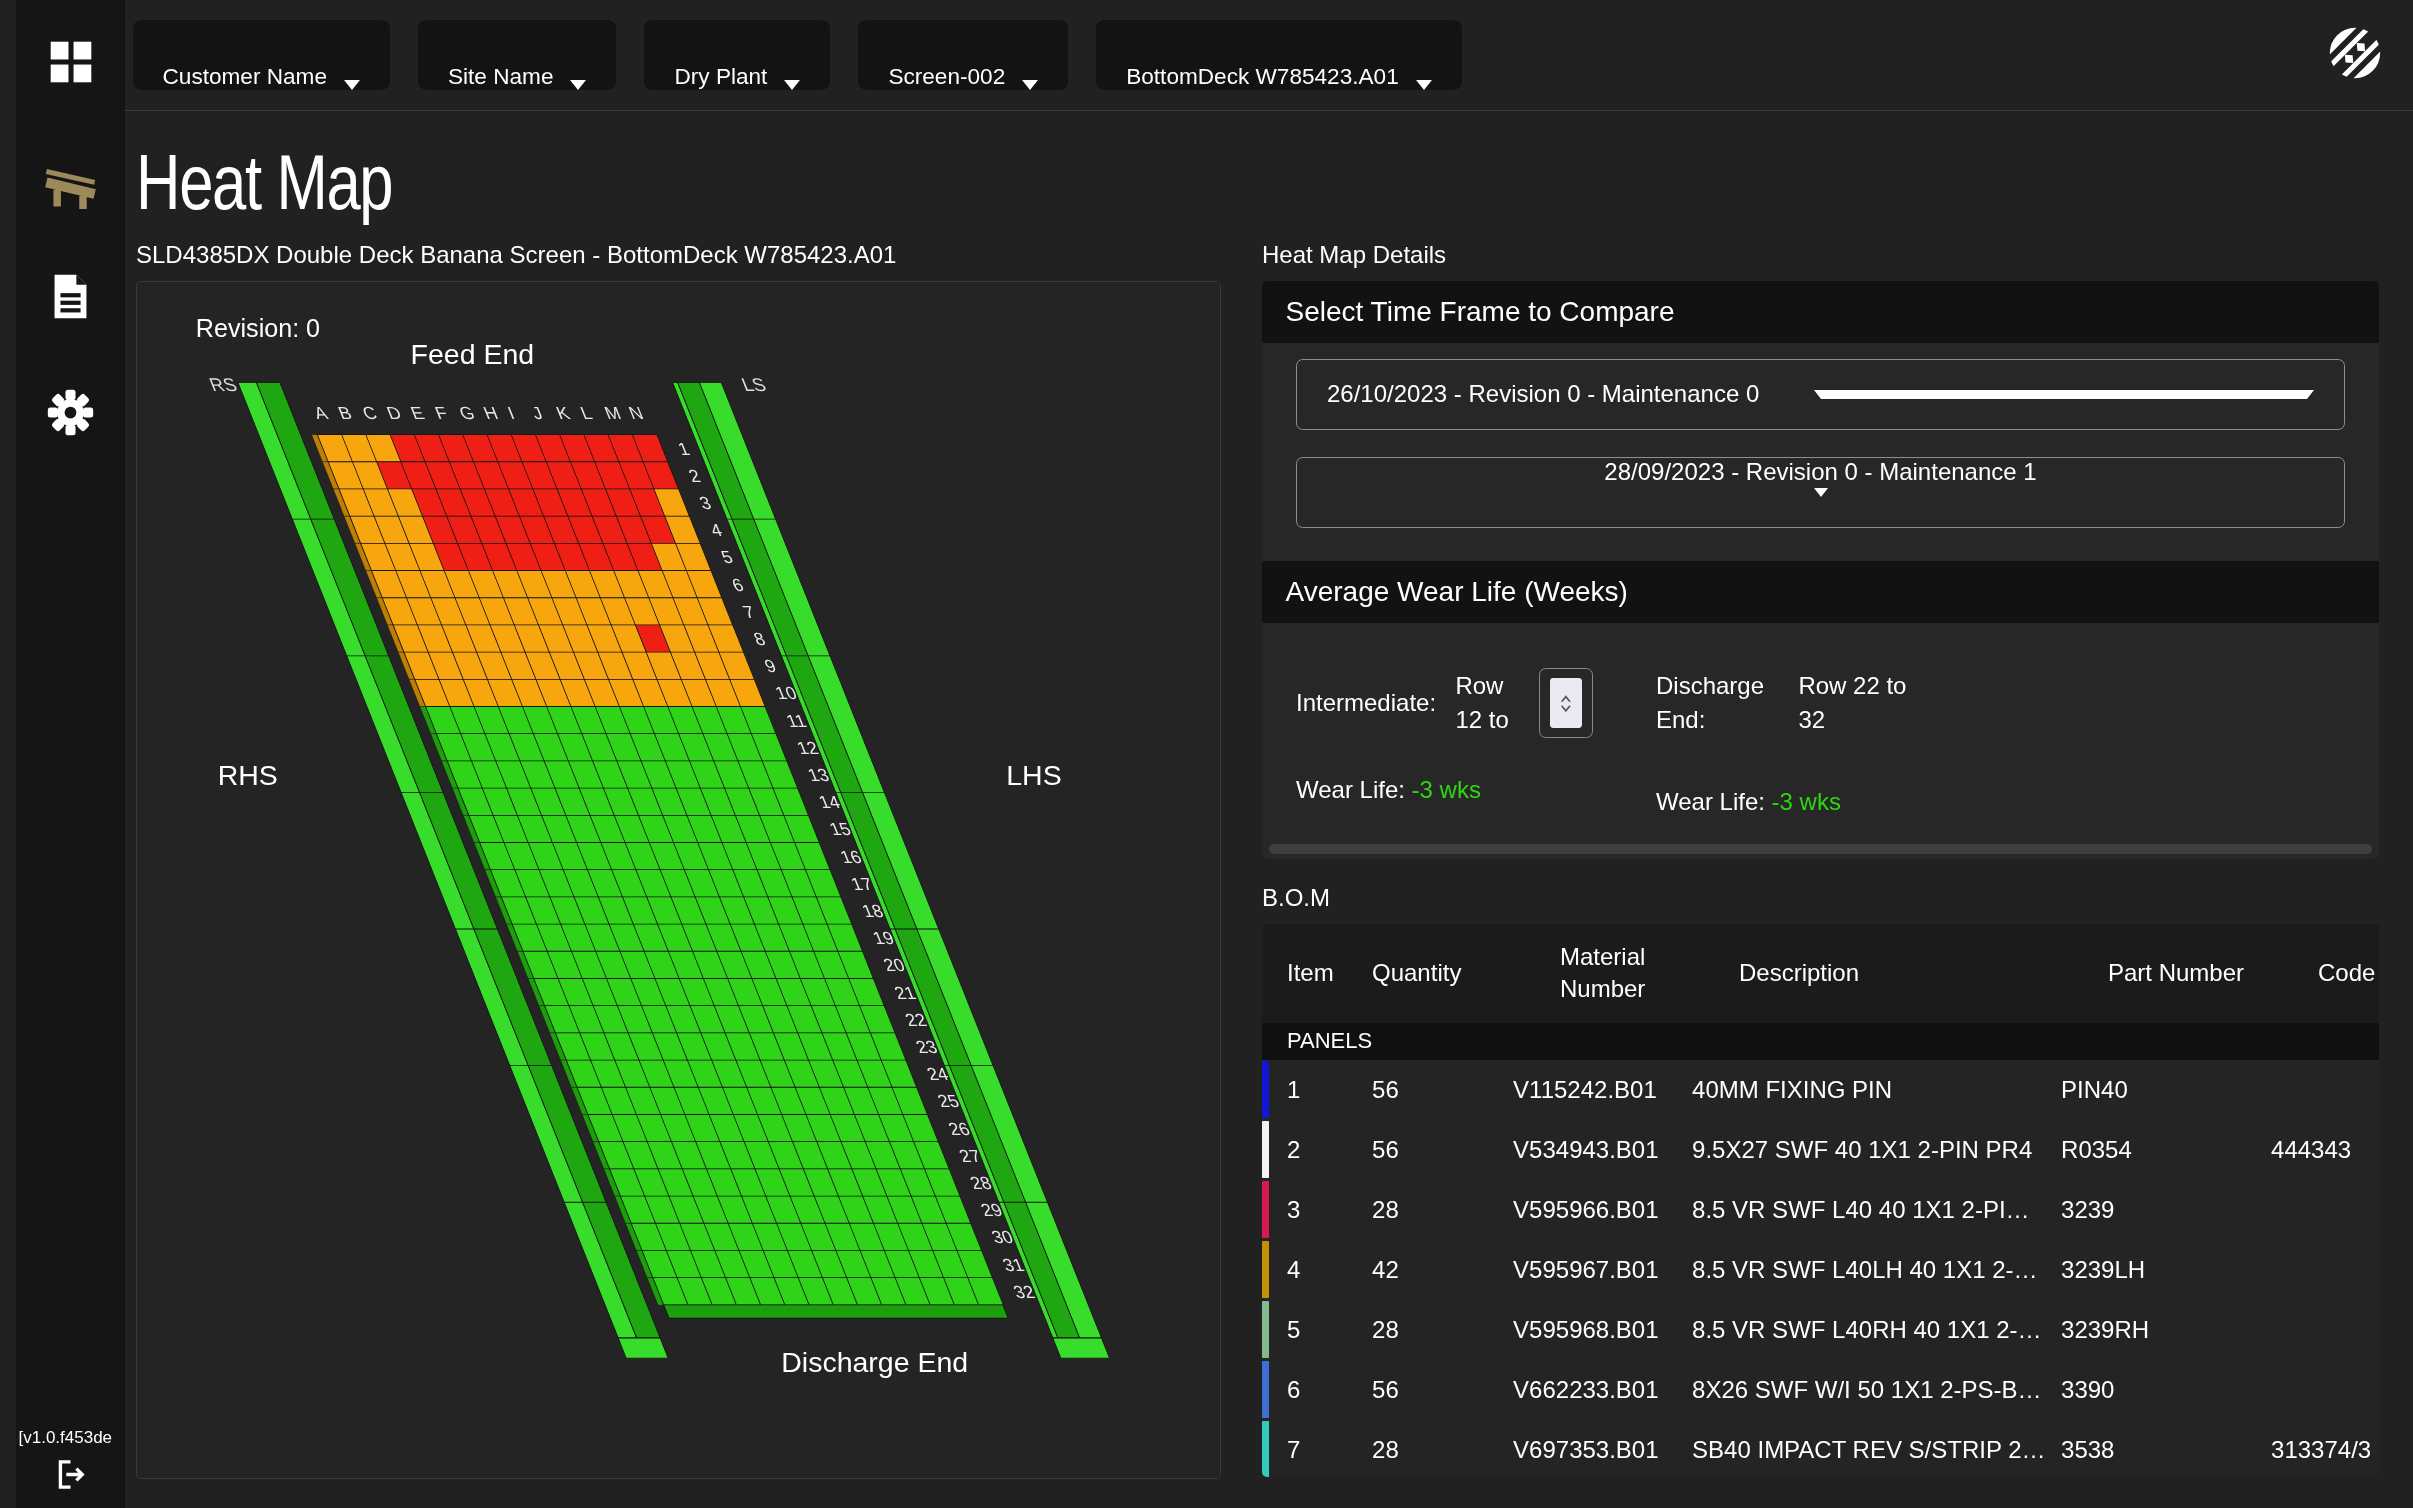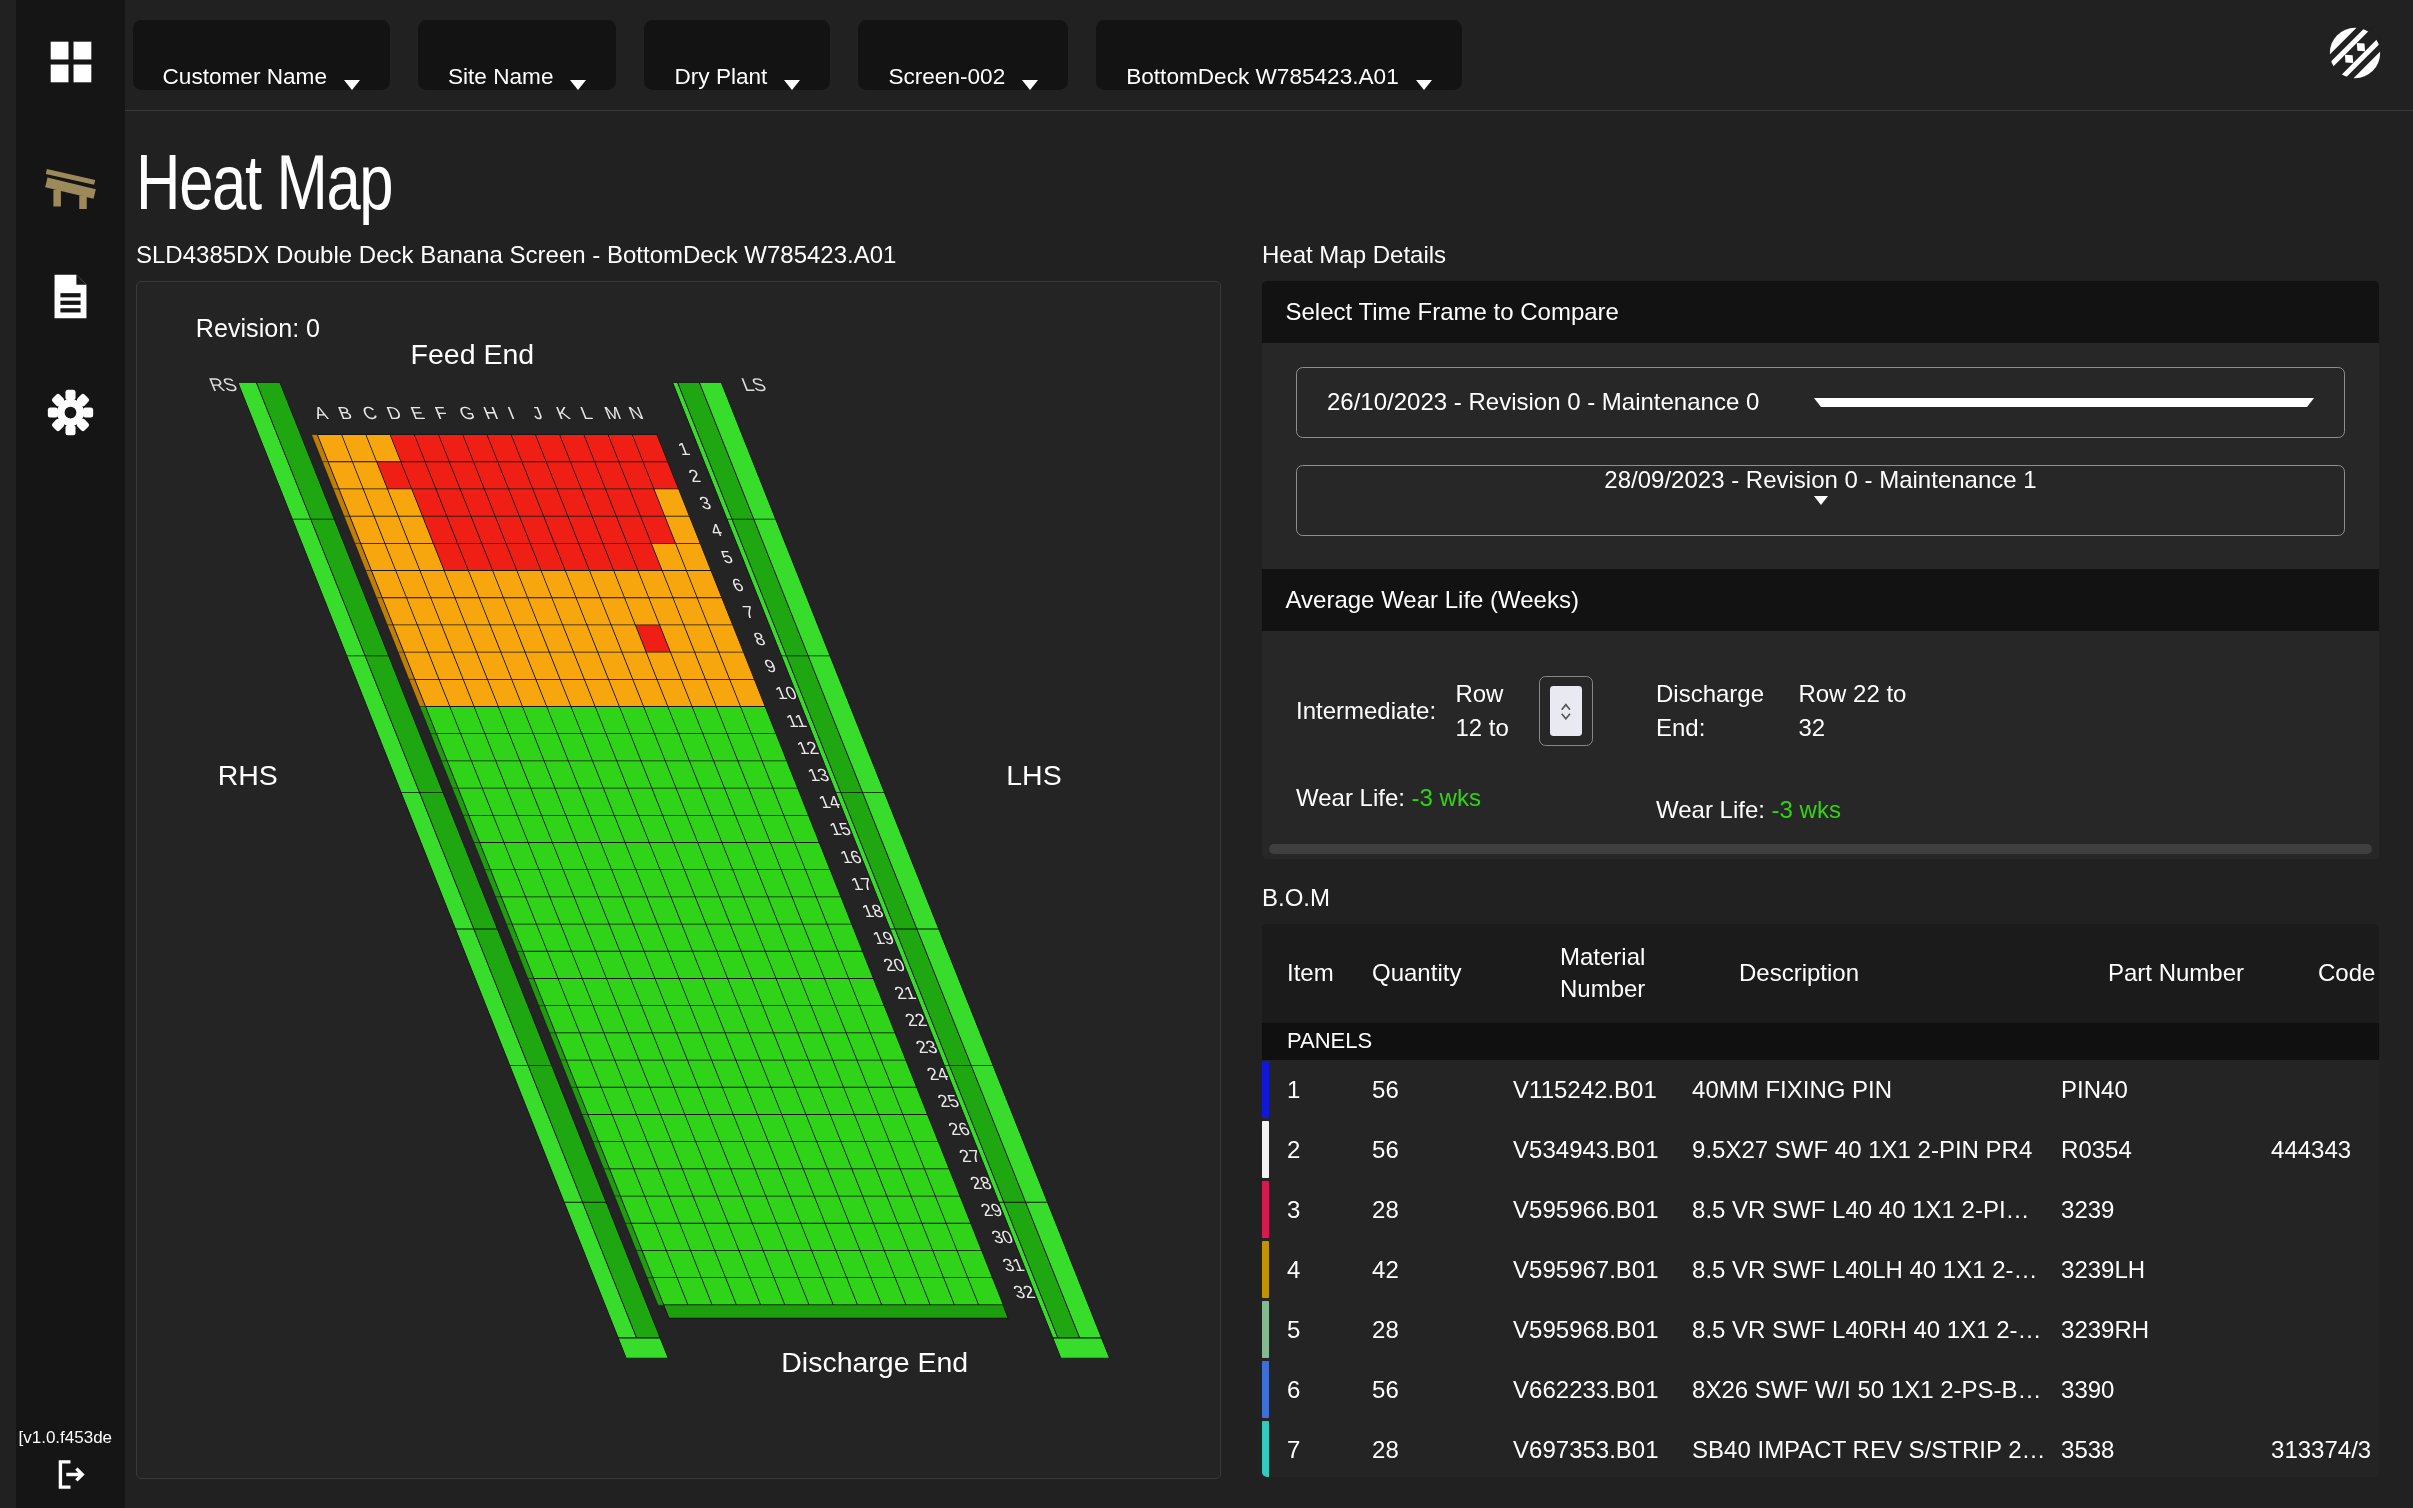--- a/index.html
+++ b/index.html
@@ -30,24 +30,24 @@
   .col-right{flex:1;min-width:0;}
   .col-label{font-size:24px;margin-bottom:11.7px;white-space:nowrap;}
 
   
   .hm-panel{width:1085px;height:1198px;background:#242424;border:0.8px solid #3a3a3a;border-radius:5px;overflow:hidden;}
 
   
   .panel{background:#272727;border-radius:5px;overflow:hidden;position:relative;}
   .panel-1{height:578px;}
   .sec-header{background:#121212;height:62px;display:flex;align-items:center;padding-left:23.5px;
-    font-size:24px;color:#fff;}
+    font-size:28px;color:#fff;}
   .dd{height:71px;margin:0 34px;border:0.8px solid #8f8f8f;border-radius:6.7px;display:flex;align-items:center;
     padding:0 30px;cursor:pointer;}
-  .dd:nth-of-type(2){margin-top:24px;}
+  .dd:nth-of-type(2){margin-top:16px;}
   .dd+.dd{margin-top:27px;flex-direction:column;}
   .dd span{font-size:24px;flex:1;}
   .dd .caret-sm{width:0;height:0;border-left:7.5px solid transparent;border-right:7.5px solid transparent;
     border-top:9.2px solid #fff;}
   .wear-header{margin-top:33px;}
   .zones{display:flex;padding:30px 17px 0 34px;}
   .zone{flex:none;}
   .z0{width:360px;} .z1{width:360px;} .z2{width:369px;}
   .zone-top{display:flex;align-items:center;gap:18.4px;min-height:101px;}
   .z-label,.z-range{font-size:24px;line-height:1.45;}

